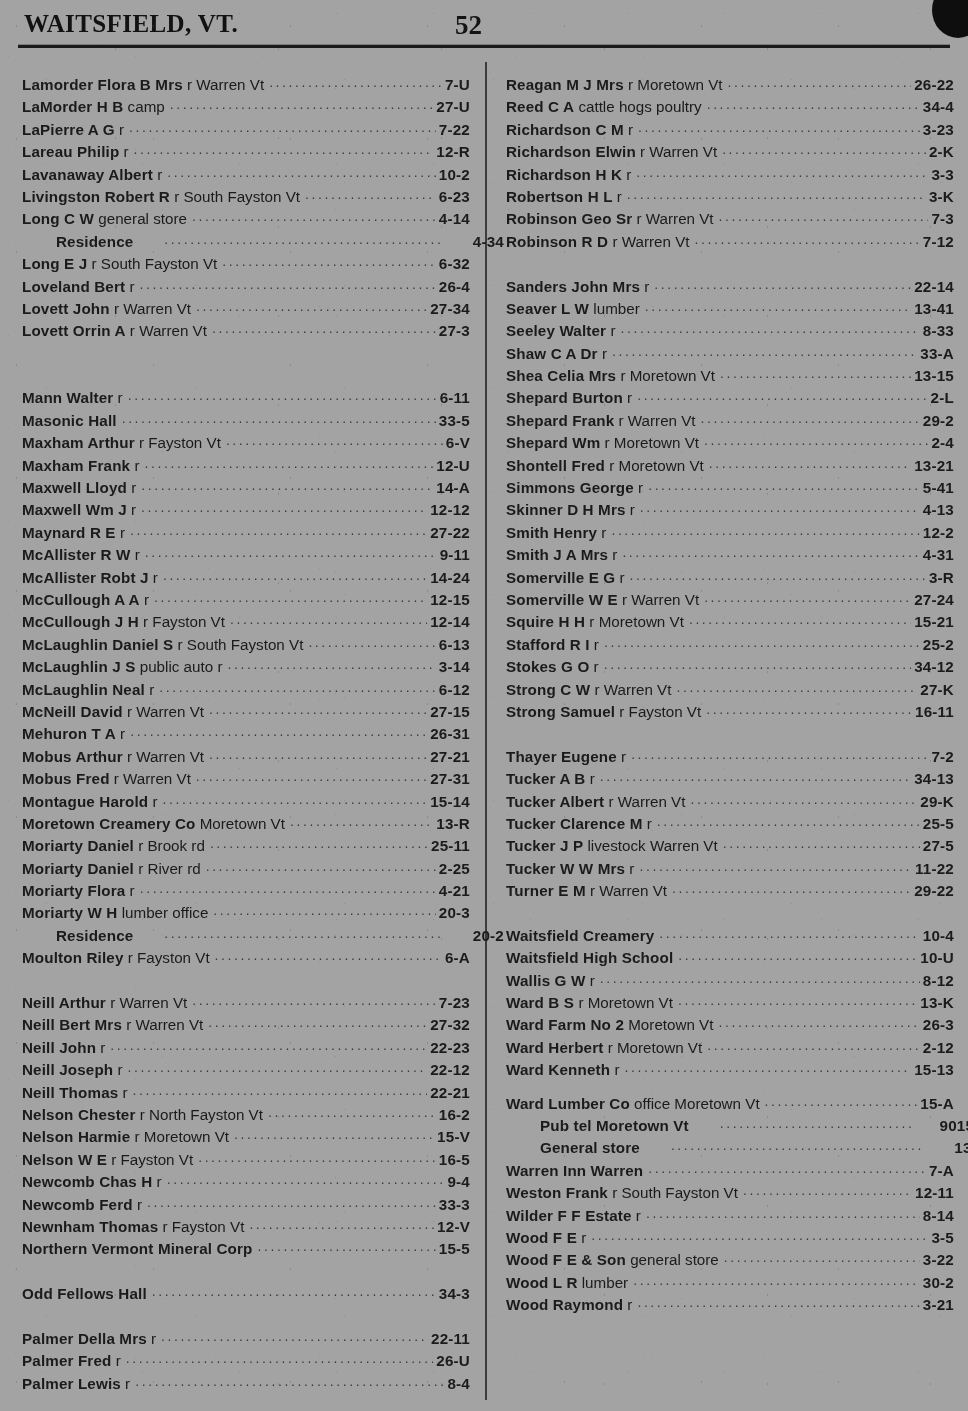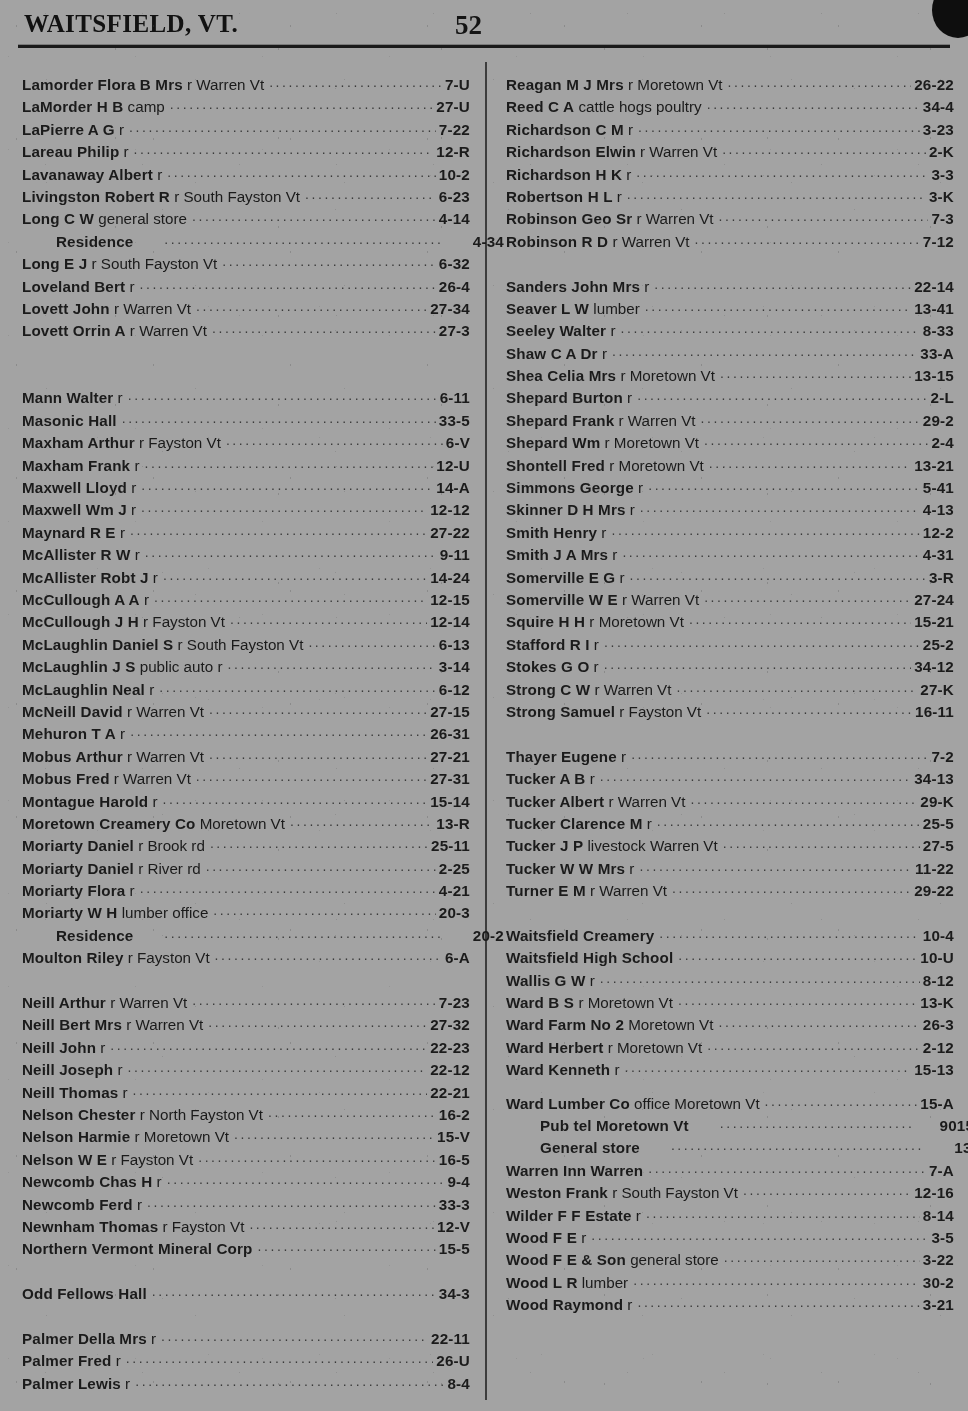--- a/index.html
+++ b/index.html
@@ -686,21 +686,21 @@
           <span class="entry-num">13-U</span>
         </div>
         <div class="entry">
           <span class="entry-name">Warren Inn Warren</span>
           <span class="leader"></span>
           <span class="entry-num">7-A</span>
         </div>
         <div class="entry">
           <span class="entry-name">Weston Frank<span class="lw"> r South Fayston Vt</span></span>
           <span class="leader"></span>
-          <span class="entry-num">12-16</span>
+          <span class="entry-num">12-11</span>
         </div>
         <div class="entry">
           <span class="entry-name">Wilder F F Estate<span class="lw"> r</span></span>
           <span class="leader"></span>
           <span class="entry-num">8-14</span>
         </div>
         <div class="entry">
           <span class="entry-name">Wood F E<span class="lw"> r</span></span>
           <span class="leader"></span>
           <span class="entry-num">3-5</span>

